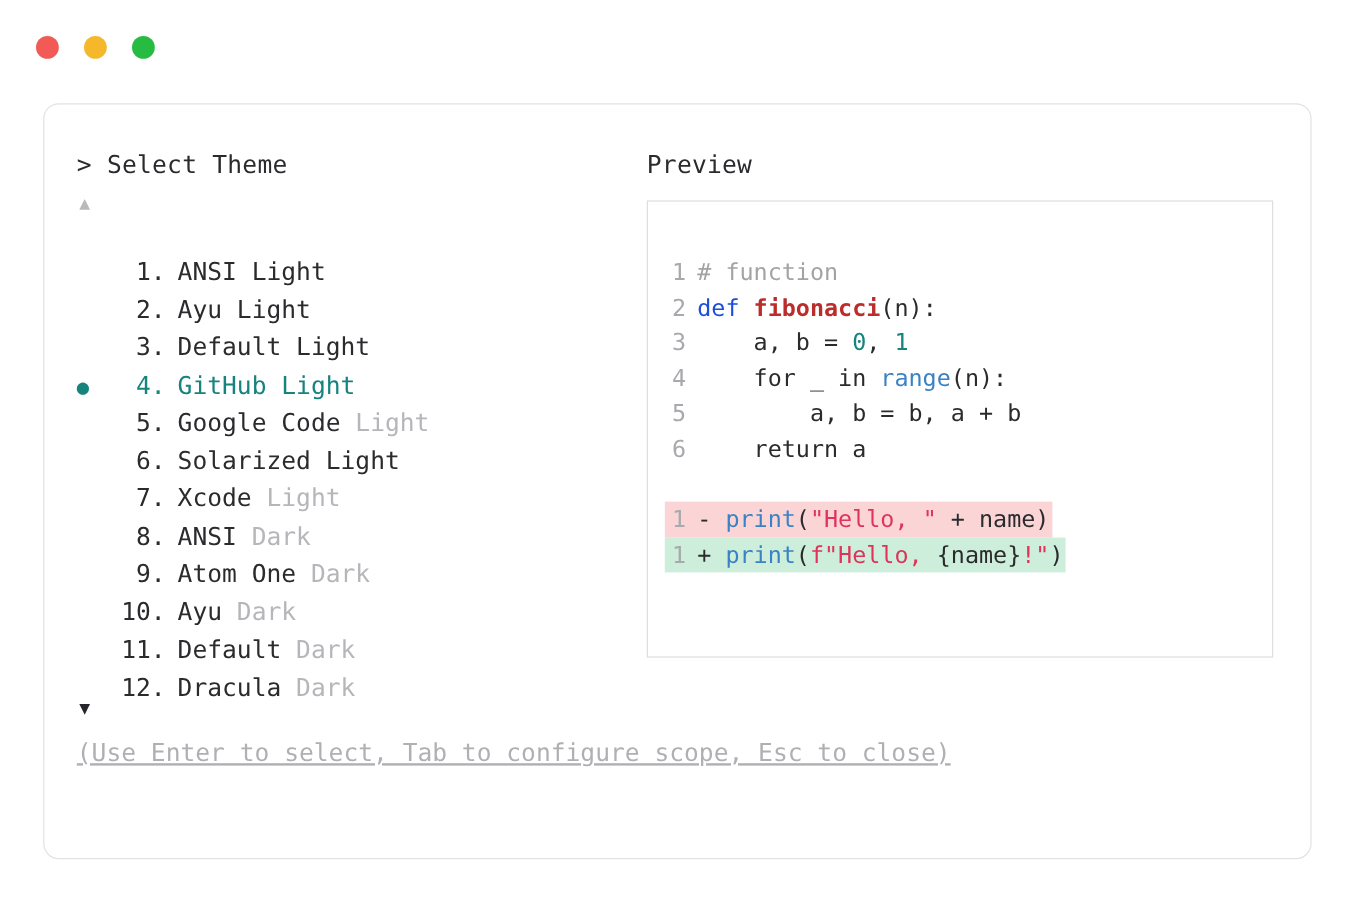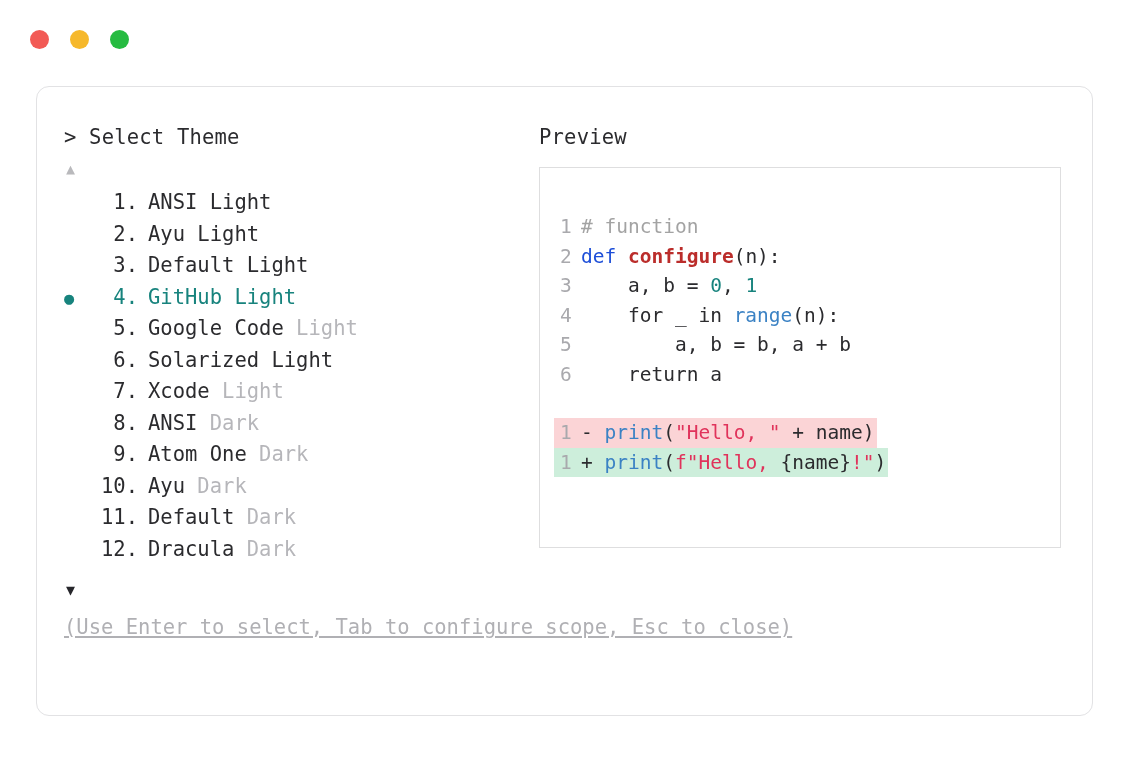--- a/index.html
+++ b/index.html
@@ -101,21 +101,21 @@
     font-size: 17px;
     color: #17837d;
   }
   .idx-cell {
     width: 44px;
     flex: 0 0 44px;
     text-align: right;
     color: #2b2b2e;
   }
   .name-cell { color: #2b2b2e; padding-left: 10px; }
-  .suffix { color: #2b2b2e; }
+  .suffix { color: #2b2b2e; margin-top: 24px; }
   .suffix.muted { color: #b6b6ba; }
   .theme-row.selected .idx-cell,
   .theme-row.selected .name-cell,
   .theme-row.selected .suffix { color: #17837d; }
 
   
   .code-panel {
     margin-top: 18px;
     width: 522px;
     height: 381px;
@@ -211,21 +211,21 @@
               <li class="theme-row"><span class="bullet-cell"> </span><span class="idx-cell">12.</span><span class="name-cell">Dracula</span><span class="suffix muted"> Dark</span></li>
             </ul>
 
           <div class="arrow arrow-down">▼</div>
         </div>
 
         <div class="right-col">
           <div class="panel-title">Preview</div>
           <div class="code-panel" id="code-panel">
               <div class="code-line"><span class="ln">1</span><span class="tok-comment"># function</span></div>
-              <div class="code-line"><span class="ln">2</span><span class="tok-kw">def </span><span class="tok-fn">configure</span><span class="tok-plain">(n):</span></div>
+              <div class="code-line"><span class="ln">2</span><span class="tok-kw">def </span><span class="tok-fn">fibonacci</span><span class="tok-plain">(n):</span></div>
               <div class="code-line"><span class="ln">3</span><span class="tok-plain">    a, b = </span><span class="tok-num">0</span><span class="tok-plain">, </span><span class="tok-num">1</span></div>
               <div class="code-line"><span class="ln">4</span><span class="tok-plain">    for _ in </span><span class="tok-builtin">range</span><span class="tok-plain">(n):</span></div>
               <div class="code-line"><span class="ln">5</span><span class="tok-plain">        a, b = b, a + b</span></div>
               <div class="code-line"><span class="ln">6</span><span class="tok-plain">    return a</span></div>
               <div class="diff-gap"></div>
               <div class="diff-line diff-del"><span class="ln">1</span><span class="diff-sign">- </span><span class="tok-builtin">print</span><span class="tok-plain">(</span><span class="tok-str">"Hello, "</span><span class="tok-plain"> + name)</span></div>
               <div class="diff-line diff-add"><span class="ln">1</span><span class="diff-sign">+ </span><span class="tok-builtin">print</span><span class="tok-plain">(</span><span class="tok-str">f"Hello, </span><span class="tok-plain">{name}</span><span class="tok-str">!"</span><span class="tok-plain">)</span></div>
             </div>
         </div>
 

